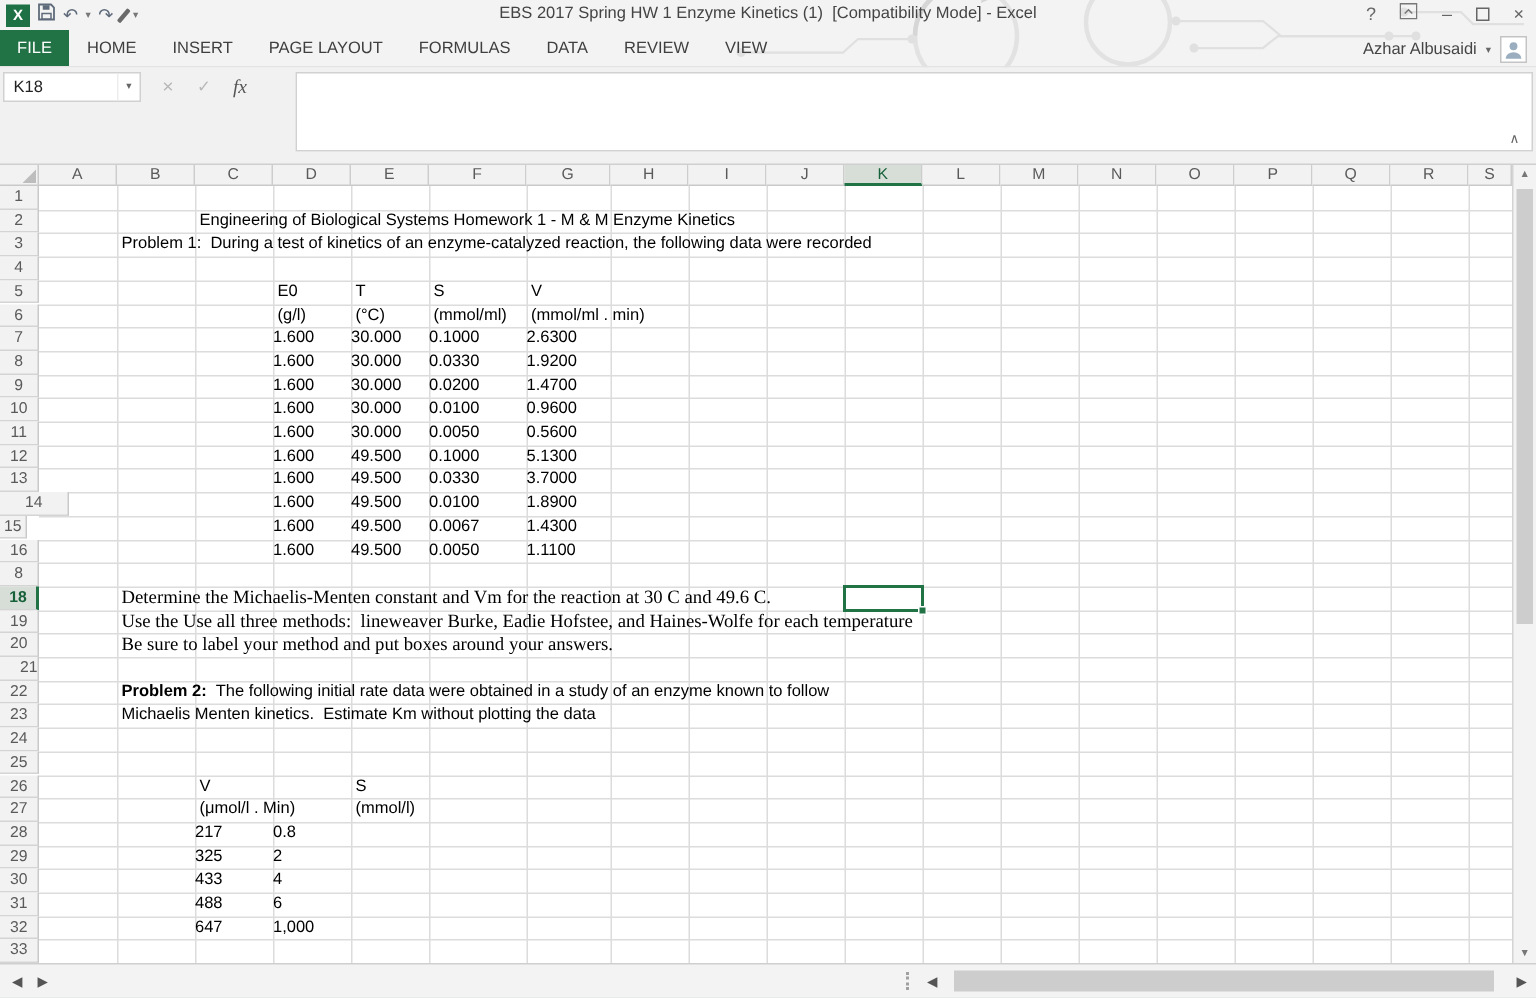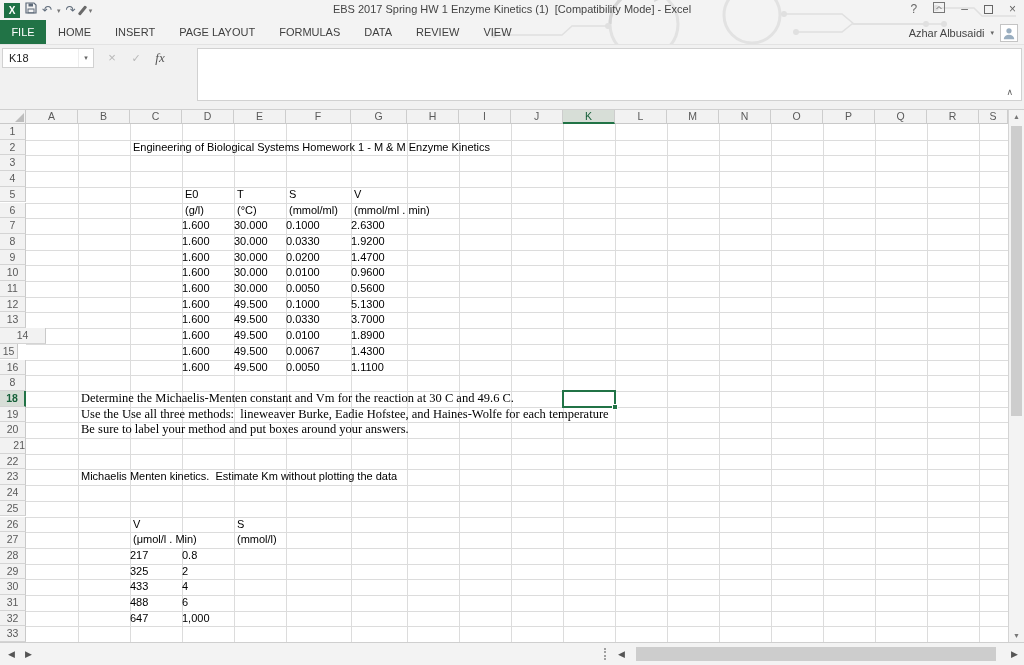--- a/index.html
+++ b/index.html
@@ -276,20 +276,21 @@
       <div class="vl" style="left: 563px; top: 14px; width: 1px; height: 518.1px;"></div>
       <div class="vl" style="left: 615px; top: 14px; width: 1px; height: 518.1px;"></div>
       <div class="vl" style="left: 667px; top: 14px; width: 1px; height: 518.1px;"></div>
       <div class="vl" style="left: 719px; top: 14px; width: 1px; height: 518.1px;"></div>
       <div class="vl" style="left: 771px; top: 14px; width: 1px; height: 518.1px;"></div>
       <div class="vl" style="left: 823px; top: 14px; width: 1px; height: 518.1px;"></div>
       <div class="vl" style="left: 875px; top: 14px; width: 1px; height: 518.1px;"></div>
       <div class="vl" style="left: 927px; top: 14px; width: 1px; height: 518.1px;"></div>
       <div class="vl" style="left: 979px; top: 14px; width: 1px; height: 518.1px;"></div>
       <div class="ct" style="left: 133px; top: 29.7px; height: 15.7px; line-height: 15.7px;">Engineering of Biological Systems Homework 1 - M &amp; M Enzyme Kinetics</div>
+      <div class="ct" style="left: 81px; top: 45.4px; height: 15.7px; line-height: 15.7px;">Problem 1:  During a test of kinetics of an enzyme-catalyzed reaction, the following data were recorded</div>
       <div class="ct" style="left: 185px; top: 76.8px; height: 15.7px; line-height: 15.7px;">E0</div>
       <div class="ct" style="left: 237px; top: 76.8px; height: 15.7px; line-height: 15.7px;">T</div>
       <div class="ct" style="left: 289px; top: 76.8px; height: 15.7px; line-height: 15.7px;">S</div>
       <div class="ct" style="left: 354px; top: 76.8px; height: 15.7px; line-height: 15.7px;">V</div>
       <div class="ct" style="left: 185px; top: 92.5px; height: 15.7px; line-height: 15.7px; text-align: right;">(g/l)</div>
       <div class="ct" style="left: 237px; top: 92.5px; height: 15.7px; line-height: 15.7px;">(°C)</div>
       <div class="ct" style="left: 289px; top: 92.5px; height: 15.7px; line-height: 15.7px;">(mmol/ml)</div>
       <div class="ct" style="left: 354px; top: 92.5px; height: 15.7px; line-height: 15.7px;">(mmol/ml . min)</div>
       <div class="ct num" style="left: 182px; top: 108.2px; width: 48px; height: 15.7px; line-height: 15.7px;">1.600</div>
       <div class="ct num" style="left: 234px; top: 108.2px; width: 48px; height: 15.7px; line-height: 15.7px;">30.000</div>
@@ -327,20 +328,21 @@
       <div class="ct num" style="left: 234px; top: 233.8px; width: 48px; height: 15.7px; line-height: 15.7px;">49.500</div>
       <div class="ct num" style="left: 286px; top: 233.8px; width: 61px; height: 15.7px; line-height: 15.7px;">0.0067</div>
       <div class="ct num" style="left: 351px; top: 233.8px; width: 52px; height: 15.7px; line-height: 15.7px;">1.4300</div>
       <div class="ct num" style="left: 182px; top: 249.5px; width: 48px; height: 15.7px; line-height: 15.7px;">1.600</div>
       <div class="ct num" style="left: 234px; top: 249.5px; width: 48px; height: 15.7px; line-height: 15.7px;">49.500</div>
       <div class="ct num" style="left: 286px; top: 249.5px; width: 61px; height: 15.7px; line-height: 15.7px;">0.0050</div>
       <div class="ct num" style="left: 351px; top: 249.5px; width: 52px; height: 15.7px; line-height: 15.7px;">1.1100</div>
       <div class="ct serif" style="left: 81px; top: 280.9px; height: 15.7px; line-height: 15.7px;">Determine the Michaelis-Menten constant and Vm for the reaction at 30 C and 49.6 C.</div>
       <div class="ct serif" style="left: 81px; top: 312.3px; height: 15.7px; line-height: 15.7px;">Be sure to label your method and put boxes around your answers.</div>
       <div class="ct serif" style="left: 81px; top: 296.6px; height: 15.7px; line-height: 15.7px;">Use the Use all three methods:  lineweaver Burke, Eadie Hofstee, and Haines-Wolfe for each temperature</div>
+      <div class="ct" style="left: 81px; top: 343.7px; height: 15.7px; line-height: 15.7px;"><b>Problem 2:</b>  The following initial rate data were obtained in a study of an enzyme known to follow</div>
       <div class="ct" style="left: 81px; top: 359.4px; height: 15.7px; line-height: 15.7px;">Michaelis Menten kinetics.  Estimate Km without plotting the data</div>
       <div class="ct" style="left: 133px; top: 406.5px; height: 15.7px; line-height: 15.7px;">V</div>
       <div class="ct" style="left: 237px; top: 406.5px; height: 15.7px; line-height: 15.7px;">S</div>
       <div class="ct" style="left: 133px; top: 422.2px; height: 15.7px; line-height: 15.7px;">(μmol/l . Min)</div>
       <div class="ct" style="left: 237px; top: 422.2px; height: 15.7px; line-height: 15.7px;">(mmol/l)</div>
       <div class="ct num" style="left: 130px; top: 437.9px; width: 48px; height: 15.7px; line-height: 15.7px;">217</div>
       <div class="ct num" style="left: 182px; top: 437.9px; width: 48px; height: 15.7px; line-height: 15.7px;">0.8</div>
       <div class="ct num" style="left: 130px; top: 453.6px; width: 48px; height: 15.7px; line-height: 15.7px;">325</div>
       <div class="ct num" style="left: 182px; top: 453.6px; width: 48px; height: 15.7px; line-height: 15.7px;">2</div>
       <div class="ct num" style="left: 130px; top: 469.3px; width: 48px; height: 15.7px; line-height: 15.7px;">433</div>

